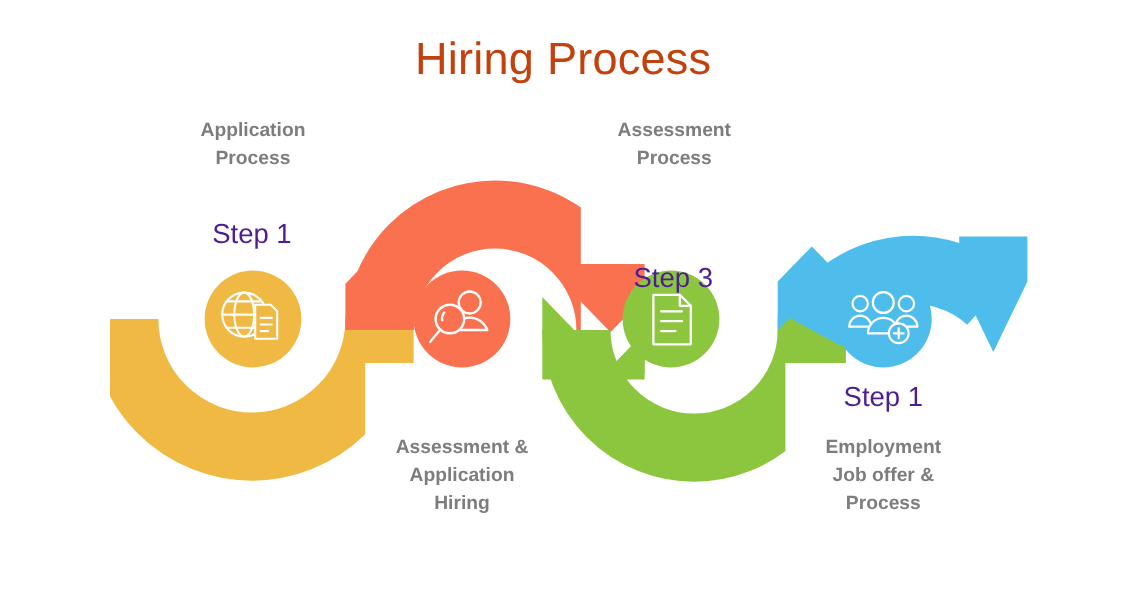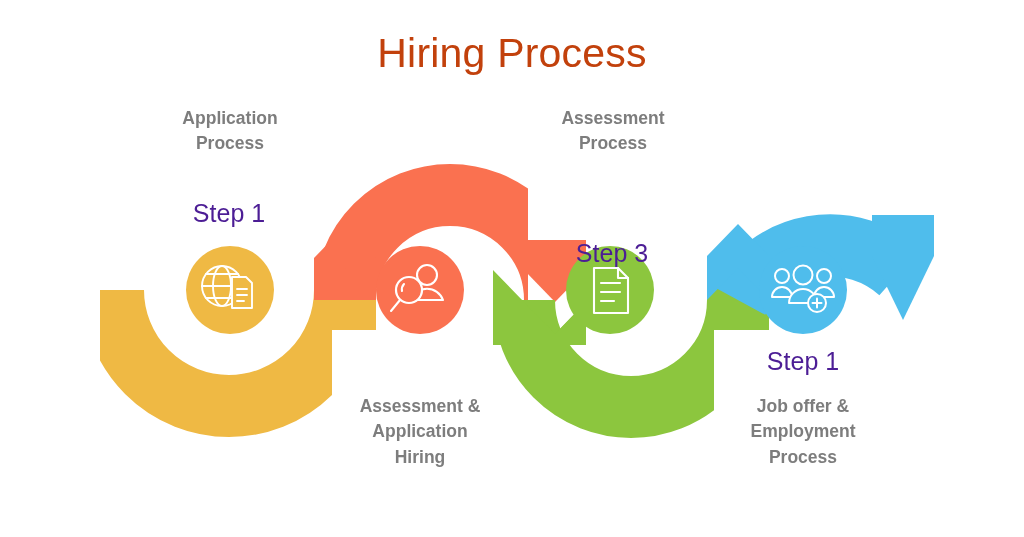--- a/index.html
+++ b/index.html
@@ -198,18 +198,18 @@
   </div>
 
   <div class="step-label" id="lbl-3">Step 3</div>
   <div class="step-desc" id="desc-3">
     <div>Assessment</div>
     <div>Process</div>
   </div>
 
   <div class="step-label" id="lbl-4">Step 1</div>
   <div class="step-desc" id="desc-4">
+    <div>Employment</div>
     <div>Job offer &amp;</div>
-    <div>Employment</div>
     <div>Process</div>
   </div>
 
 </div>
 
 </body></html>

